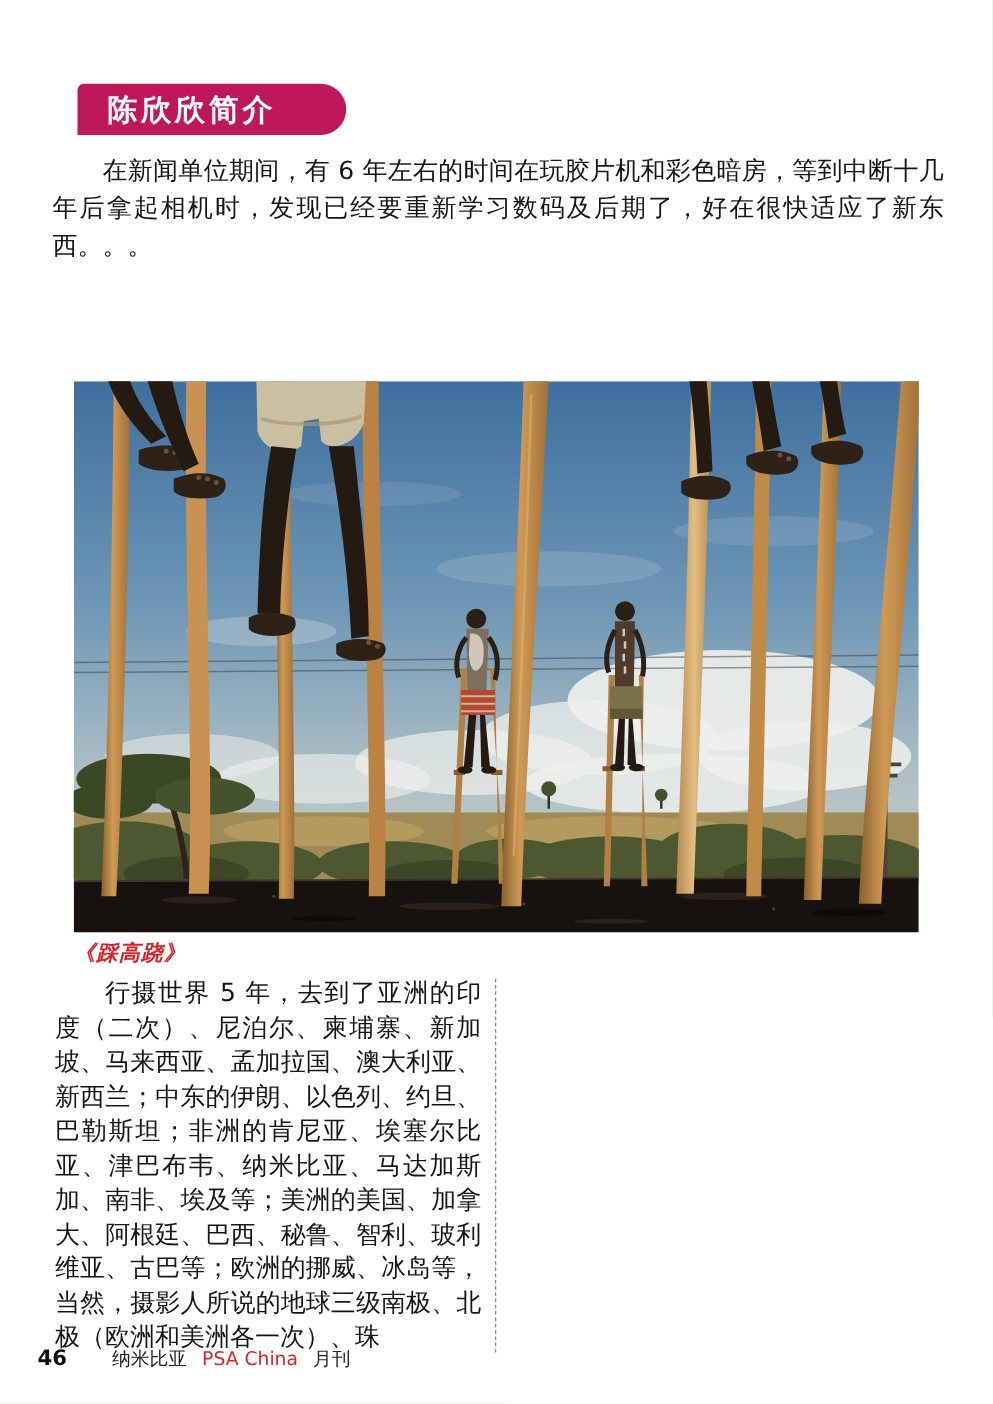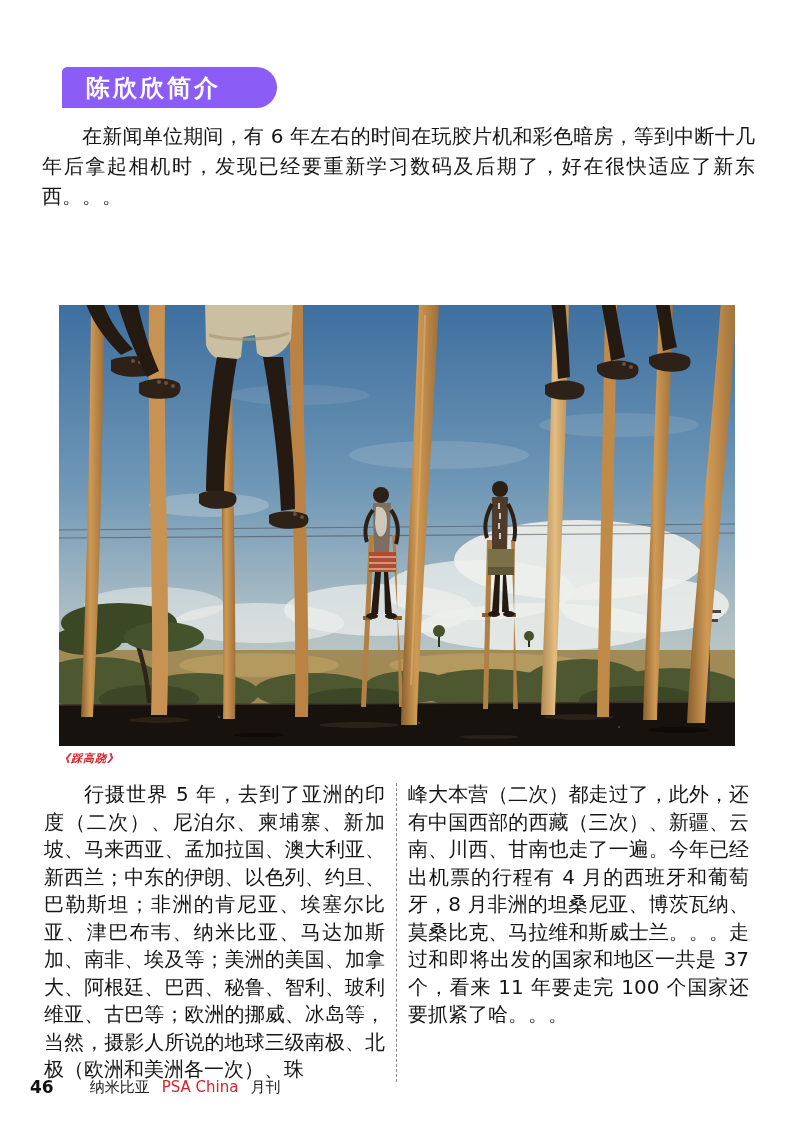--- a/index.html
+++ b/index.html
@@ -4,33 +4,33 @@
 <style>
   html,body { margin:0; padding:0; background:#e8e8e8; }
   .page {
     position:relative; width:794px; height:1123px; margin:0 auto;
     background:#ffffff; overflow:hidden;
     font-family:"DejaVu Sans","Liberation Sans",sans-serif;
     color:#151515;
   }
   .badge {
     position:absolute; top:67px; left:62px; width:215px; height:41px;
-    background:#8b5cf6; border-radius:6px 24px 24px 0;
+    background:#be185d; border-radius:6px 24px 24px 0;
     color:#ffffff; font-size:24px; font-weight:bold; letter-spacing:3px;
     display:flex; align-items:center; padding-left:24px; box-sizing:border-box;
   }
   .intro {
     position:absolute; top:121px; left:42px; width:713px;
     font-size:20px; line-height:30px; text-align:justify;
   }
   .intro p { margin:0; text-indent:2em; }
   .photo-wrap { position:absolute; top:305px; left:59px; width:676px; }
   .photo-wrap svg { display:block; width:676px; height:441px; }
   .caption {
-    margin-top:5px; color:#d5232b; font-size:11px;
+    margin-top:5px; color:#d5232b; font-size:17px;
     font-style:italic; font-weight:bold; letter-spacing:1px;
   }
   .columns {
     position:absolute; top:781px; left:44px; width:707px;
     display:flex; align-items:stretch;
   }
   .col {
     width:341px; font-size:20px; line-height:27.5px; text-align:justify;
   }
   .col.left { text-indent:2em; }
@@ -224,21 +224,20 @@
         <path d="M596,-4 C600,14 602,32 604,46 L618,42 C614,26 612,8 610,-4 Z" fill="#241a12"></path>
         <path d="M590,52 C602,46 620,46 630,52 C634,58 630,65 622,66 C610,68 594,66 590,58 Z" fill="#2e2218"></path>
       </g>
     </svg>
     <div class="caption">《踩高跷》</div>
   </div>
 
   <div class="columns">
     <div class="col left">行摄世界 5 年，去到了亚洲的印度（二次）、尼泊尔、柬埔寨、新加坡、马来西亚、孟加拉国、澳大利亚、新西兰；中东的伊朗、以色列、约旦、巴勒斯坦；非洲的肯尼亚、埃塞尔比亚、津巴布韦、纳米比亚、马达加斯加、南非、埃及等；美洲的美国、加拿大、阿根廷、巴西、秘鲁、智利、玻利维亚、古巴等；欧洲的挪威、冰岛等，当然，摄影人所说的地球三级南极、北极（欧洲和美洲各一次）、珠</div>
     <div class="col-divider"></div>
-    <div class="col right">峰大本营（二次）都走过了，此外，还有中国西部的西藏（三次）、新疆、云南、川西、甘南也走了一遍。今年已经出机票的行程有 4 月的西班牙和葡萄牙，8 月非洲的坦桑尼亚、博茨瓦纳、莫桑比克、马拉维和斯威士兰。。。走过和即将出发的国家和地区一共是 37 个，看来 11 年要走完 100 个国家还要抓紧了哈。。。</div>
   </div>
 
   <div class="footer">
     <span class="page-num">46</span>
     <span>纳米比亚</span>
     <span class="brand">PSA China</span>
     <span>月刊</span>
   </div>
 
 </div>

